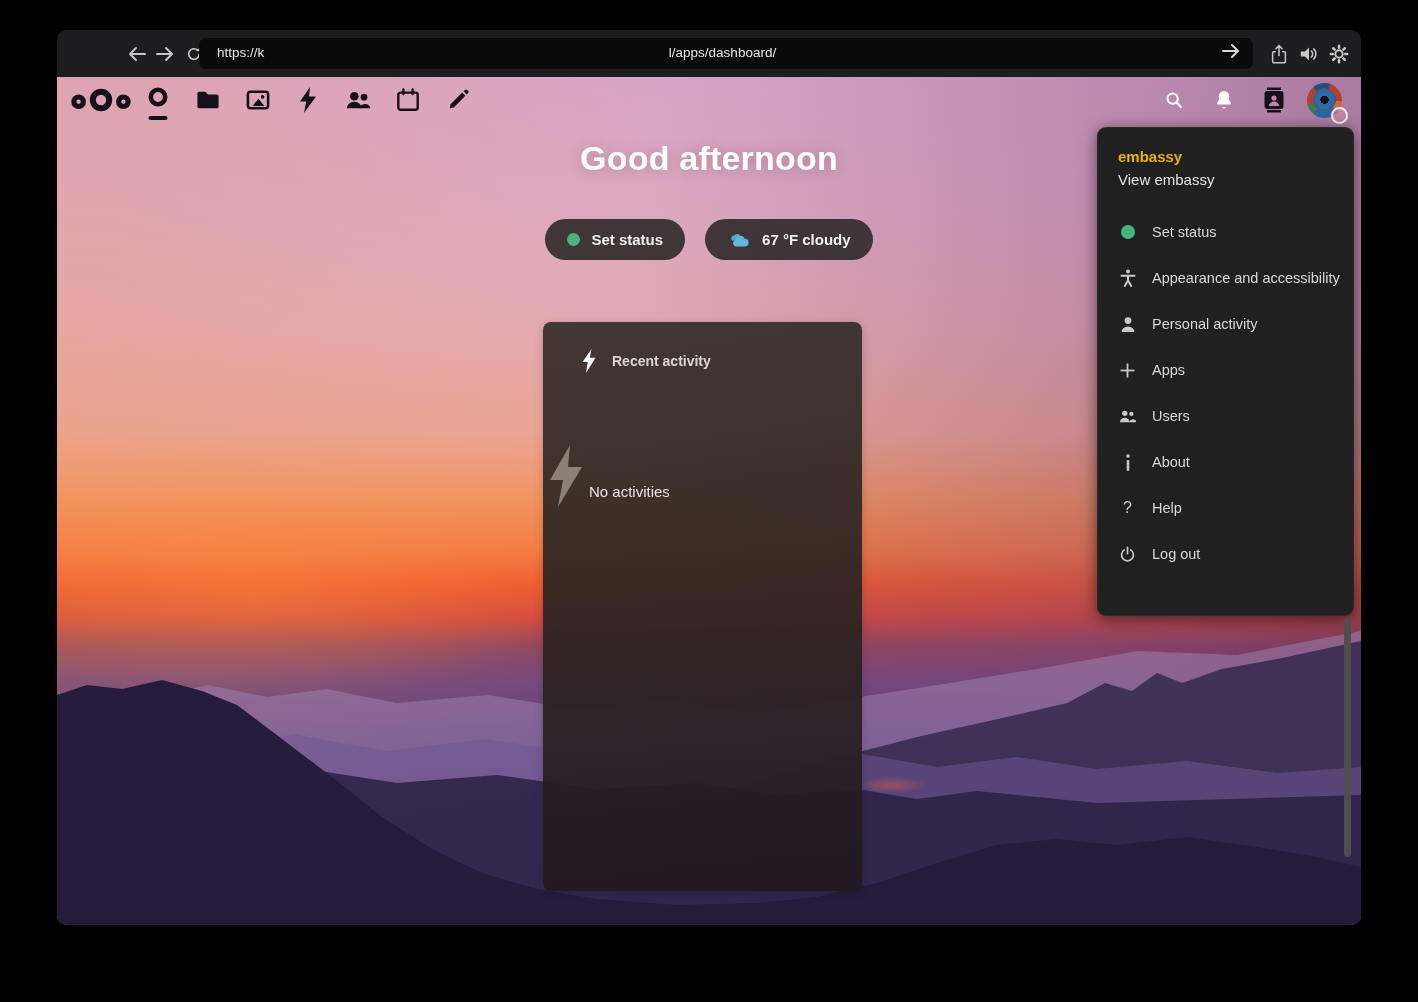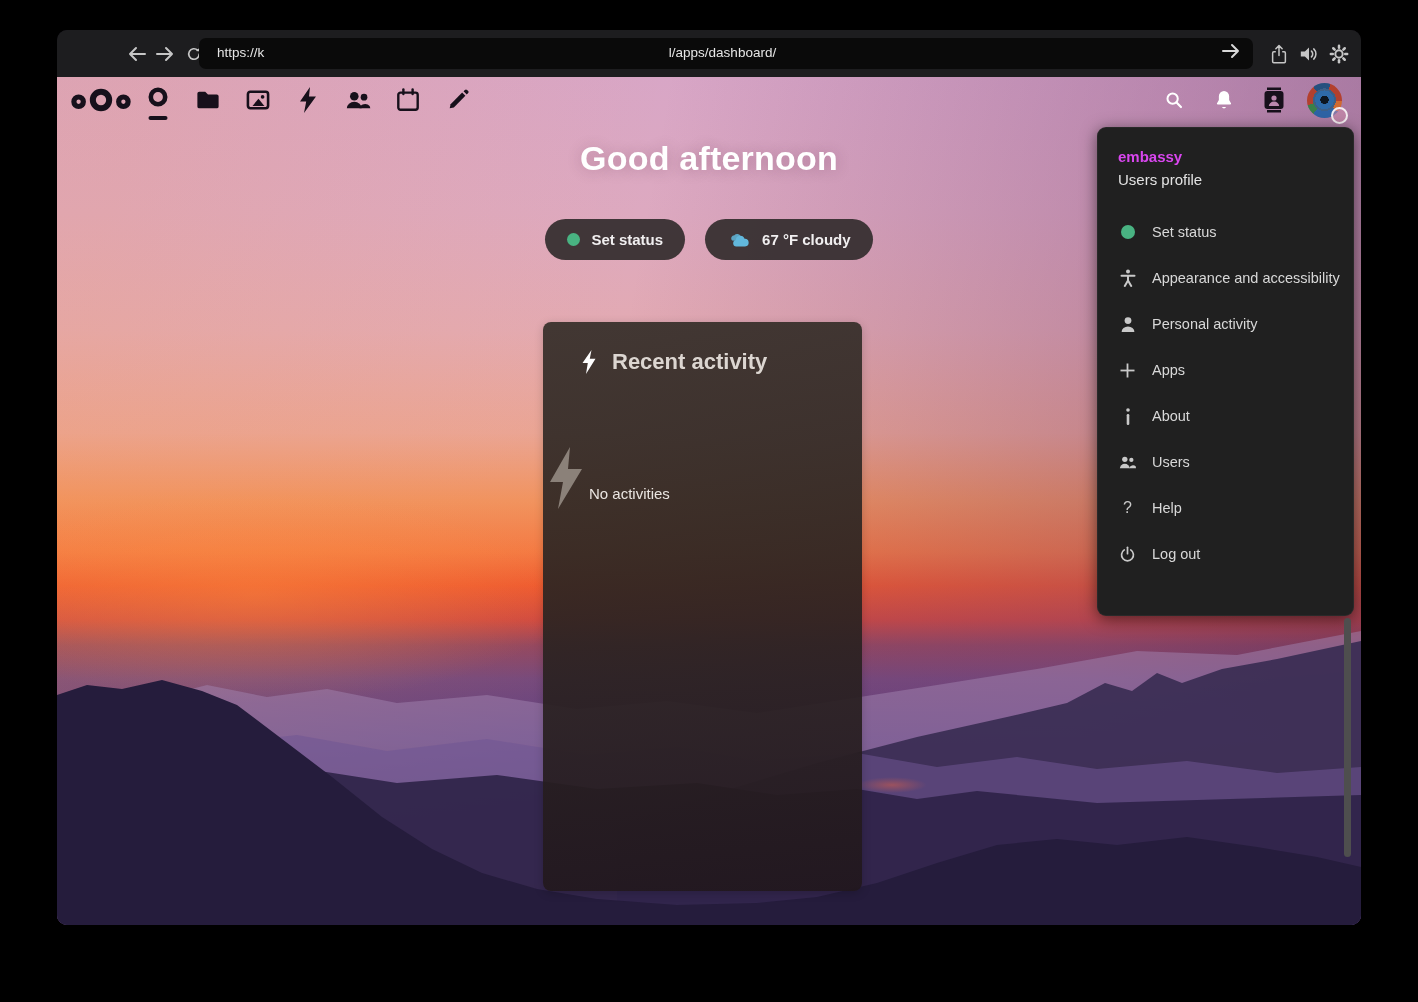--- a/index.html
+++ b/index.html
@@ -59,30 +59,30 @@
   .pill { height:41px; border-radius:21px; background:rgba(52,45,46,0.93); color:#f1eff0;
           font-size:15px; font-weight:700; display:flex; align-items:center; padding:0 22px; gap:11px;
           cursor:pointer; }
   .dot-green { width:13px; height:13px; border-radius:50%; }
 
   
   .widget { position:absolute; left:486px; top:245px; width:319px; height:569px; border-radius:8px;
             background:linear-gradient(175deg, rgba(56,48,43,0.94) 0%, rgba(45,37,34,0.93) 45%, rgba(33,23,29,0.93) 100%);
             box-shadow:0 2px 10px rgba(0,0,0,0.18); }
   .widget-head { display:flex; align-items:center; gap:15px; padding:27px 0 0 38px; }
-  .widget-title { font-size:22px; font-weight:700; color:#dcd6d1; }
+  .widget-title { font-size:14px; font-weight:700; color:#dcd6d1; }
   .widget-empty { margin-top:72px; display:flex; align-items:center; }
   .widget-empty-text { margin-top:30px; color:#eae5e1; font-size:15px; }
 
   
   .menu { position:absolute; left:1040px; top:50px; width:257px; height:489px; border-radius:9px;
           background:#202020; border:1px solid rgba(255,255,255,0.045);
           box-shadow:0 3px 16px rgba(0,0,0,0.55); color:#d8d8d8; }
   .menu-head { padding:17px 20px 10px 20px; }
-  .menu-name { font-size:15px; font-weight:700; color:#d946ef; line-height:23px; }
+  .menu-name { font-size:15px; font-weight:700; color:#eab308; line-height:23px; }
   .menu-profile { font-size:15px; color:#e2e2e2; line-height:23px; cursor:pointer; }
   .menu-items { margin-top:8px; }
   .menu-item { height:46px; display:flex; align-items:center; padding-left:21px; gap:16px;
                font-size:14.5px; cursor:pointer; }
   .mi-icon { width:17px; display:flex; justify-content:center; align-items:center; color:#c9c9c9;
              font-size:15px; }
 
   
   .scroll-thumb { position:absolute; left:1287px; top:541px; width:7px; height:239px;
                   border-radius:4px; background:#4e4e4e; cursor:pointer; }
@@ -278,21 +278,21 @@
           <svg width="46" height="62" viewBox="0 0 46 62">
             <polygon points="27,0 7,35 20,35 15,62 39,22 25,22" fill="#8b8179"></polygon>
           </svg>
           <div class="widget-empty-text">No activities</div>
         </div>
       </div>
 
       <div class="menu">
         <div class="menu-head">
           <div class="menu-name">embassy</div>
-          <div class="menu-profile">Users profile</div>
+          <div class="menu-profile">View embassy</div>
         </div>
         <div class="menu-items">
           <div class="menu-item">
             <span class="mi-icon">
                 <span style="width:14px;height:14px;border-radius:50%;background:#49b382;display:block"></span>
               </span>
             <span>Set status</span>
           </div>
           <div class="menu-item">
             <span class="mi-icon">
@@ -319,39 +319,39 @@
             <span class="mi-icon">
               <svg width="15" height="15" viewBox="0 0 15 15">
                   <line x1="7.5" y1="0.5" x2="7.5" y2="14.5" stroke="#c9c9c9" stroke-width="1.8"></line>
                   <line x1="0.5" y1="7.5" x2="14.5" y2="7.5" stroke="#c9c9c9" stroke-width="1.8"></line>
                 </svg>
             </span>
             <span>Apps</span>
           </div>
           <div class="menu-item">
             <span class="mi-icon">
-              <svg width="6" height="17" viewBox="0 0 6 17">
-                  <circle cx="3" cy="2" r="1.8" fill="#c9c9c9"></circle>
-                  <rect x="1.7" y="6" width="2.6" height="11" rx="1.2" fill="#c9c9c9"></rect>
-                </svg>
-            </span>
-            <span>About</span>
-          </div>
-          <div class="menu-item">
-            <span class="mi-icon">
               <svg width="19" height="15" viewBox="0 0 19 15">
                   <circle cx="6.5" cy="4" r="3" fill="#c9c9c9"></circle>
                   <path d="M1,14 a5.5,5 0 0 1 11,0 Z" fill="#c9c9c9"></path>
                   <circle cx="13.8" cy="4.6" r="2.4" fill="#c9c9c9"></circle>
                   <path d="M11.5,14 a4.2,3.8 0 0 1 7.3,-2 l0.2,2 Z" fill="#c9c9c9"></path>
                 </svg>
             </span>
             <span>Users</span>
           </div>
           <div class="menu-item">
+            <span class="mi-icon">
+              <svg width="6" height="17" viewBox="0 0 6 17">
+                  <circle cx="3" cy="2" r="1.8" fill="#c9c9c9"></circle>
+                  <rect x="1.7" y="6" width="2.6" height="11" rx="1.2" fill="#c9c9c9"></rect>
+                </svg>
+            </span>
+            <span>About</span>
+          </div>
+          <div class="menu-item">
             <span class="mi-icon" style="font-size:16px;color:#c9c9c9">?</span>
             <span>Help</span>
           </div>
           <div class="menu-item">
             <span class="mi-icon">
               <svg width="17" height="17" viewBox="0 0 20 20">
                   <path d="M6.2,4.6 a7,7 0 1 0 7.6,0" stroke="#c9c9c9" stroke-width="2" fill="none" stroke-linecap="round"></path>
                   <line x1="10" y1="1.5" x2="10" y2="9" stroke="#c9c9c9" stroke-width="2" stroke-linecap="round"></line>
                 </svg>
             </span>

